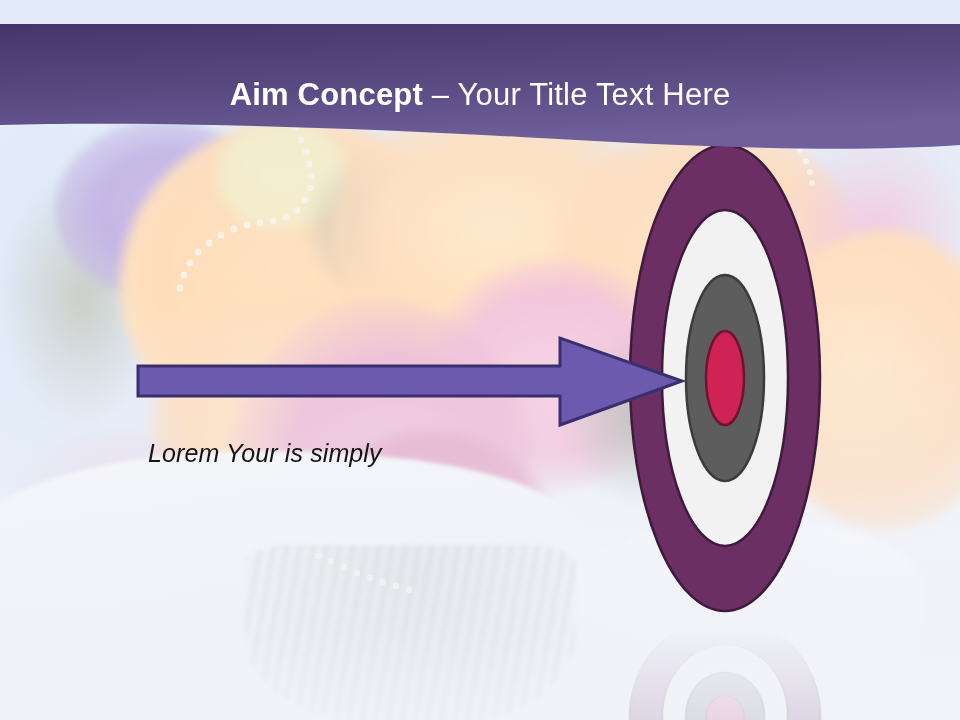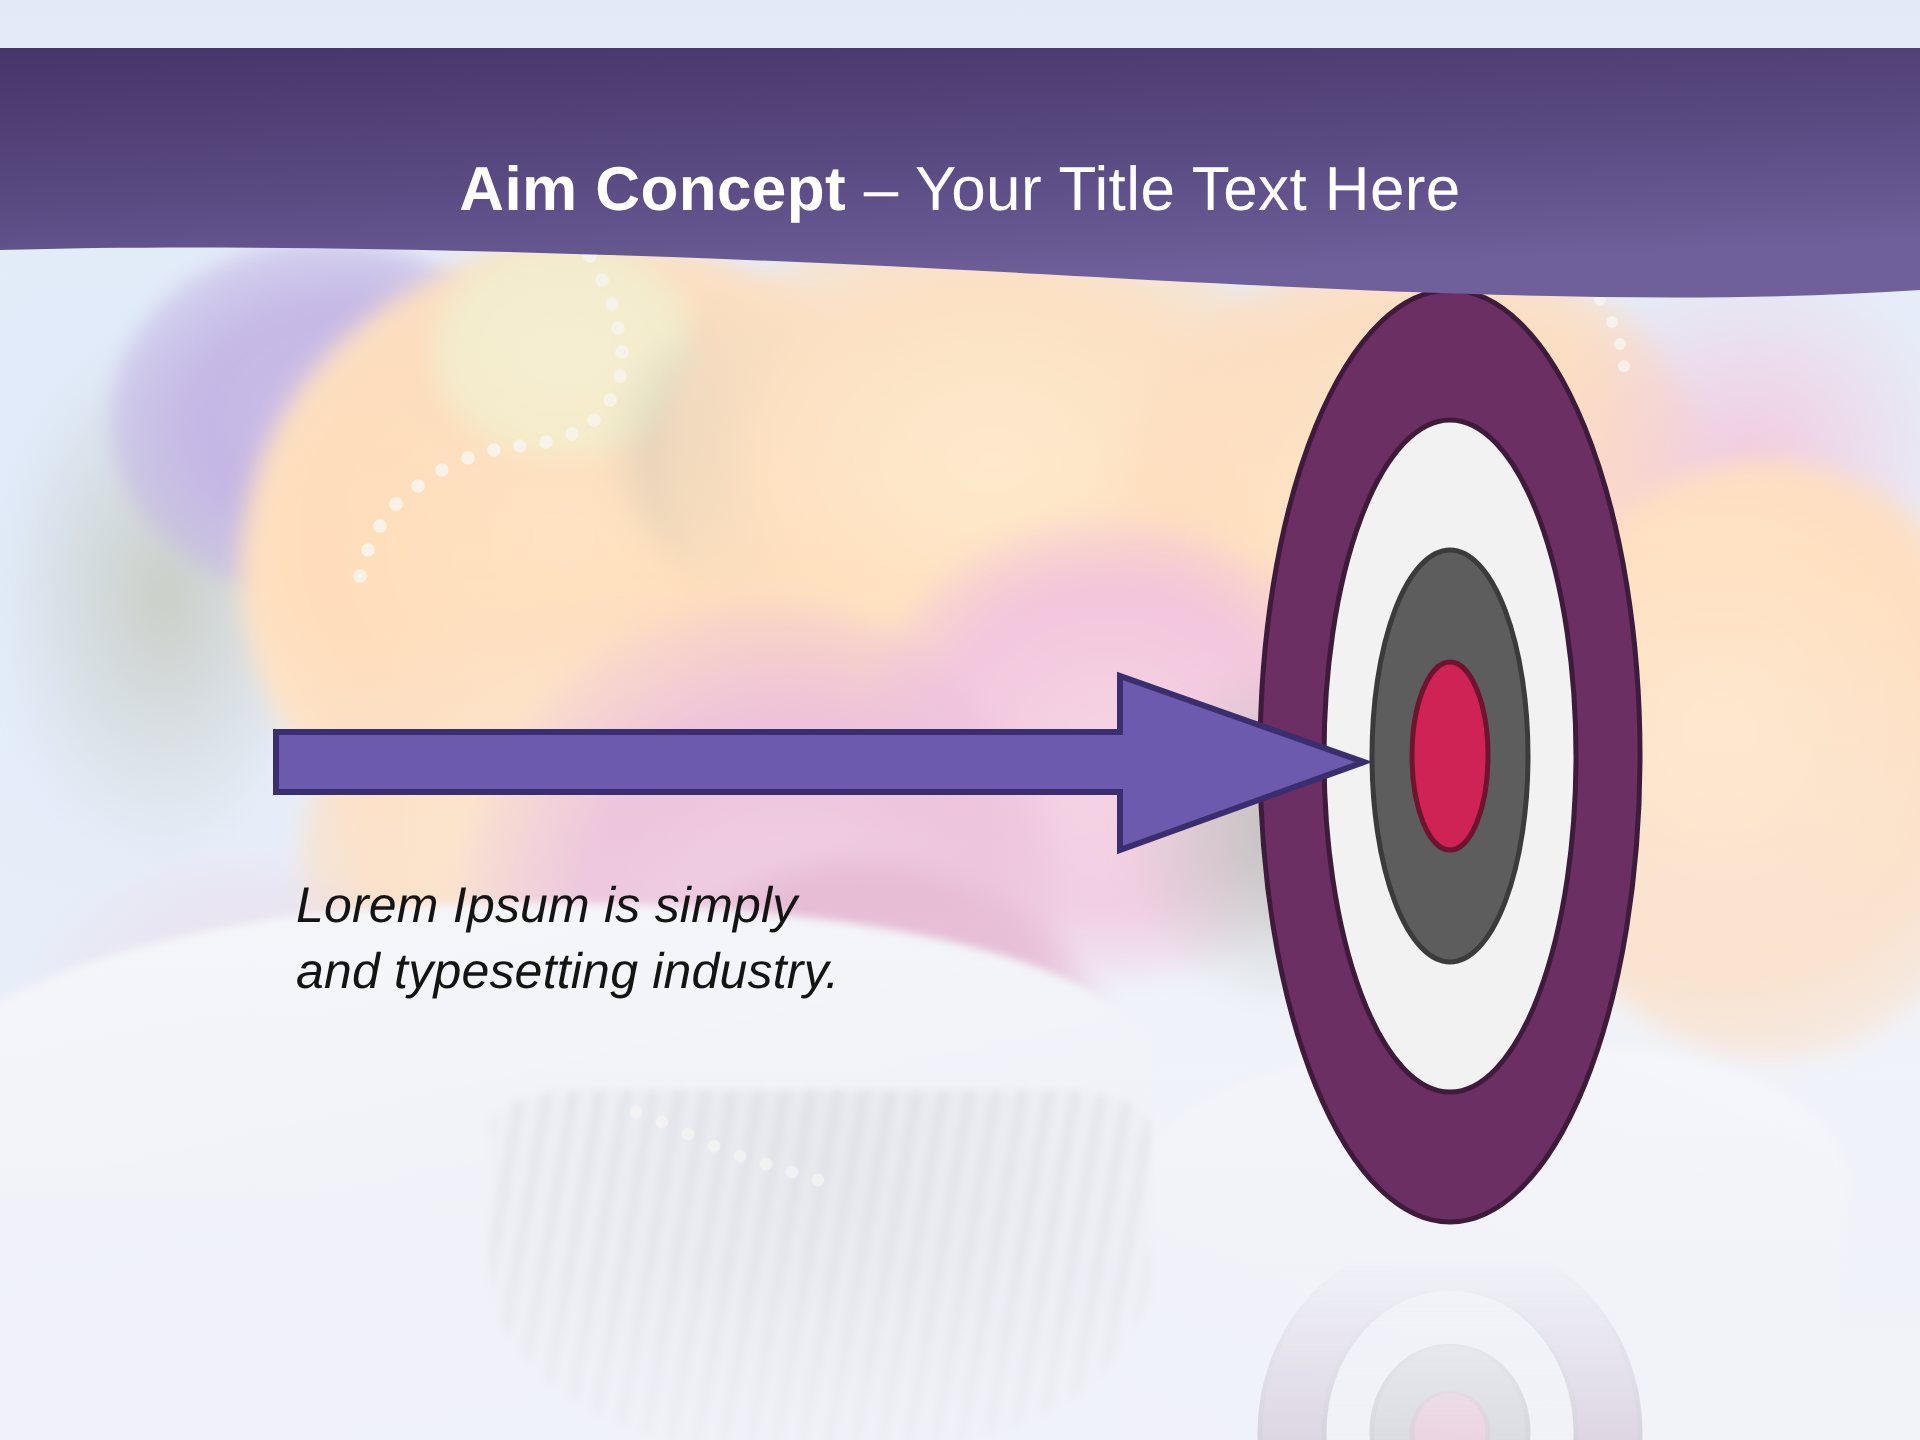--- a/index.html
+++ b/index.html
@@ -273,22 +273,21 @@
     </svg>
   </div>
 
   <div class="arrow">
     <svg width="560" height="105" viewBox="0 0 560 105">
       <path d="M 8 36 L 430 36 L 430 8 L 552 51 L 430 95 L 430 66 L 8 66 Z" fill="#6b5aad" stroke="#3b2e6e" stroke-width="3" stroke-linejoin="miter"></path>
     </svg>
   </div>
 
   <div class="body-text">
-    <span class="line">Lorem Ipsum is simply</span>
-    <span class="line">and typesetting industry.</span>
+    <span class="line">Lorem Your is simply</span>
   </div>
 
   <div class="banner">
     <svg width="960" height="140" viewBox="0 0 960 140">
       <defs>
         <linearGradient id="bannerGrad" x1="0" y1="0" x2="0.35" y2="1">
           <stop offset="0%" stop-color="#463569"></stop>
           <stop offset="55%" stop-color="#594a82"></stop>
           <stop offset="100%" stop-color="#6f5f9a"></stop>
         </linearGradient>

